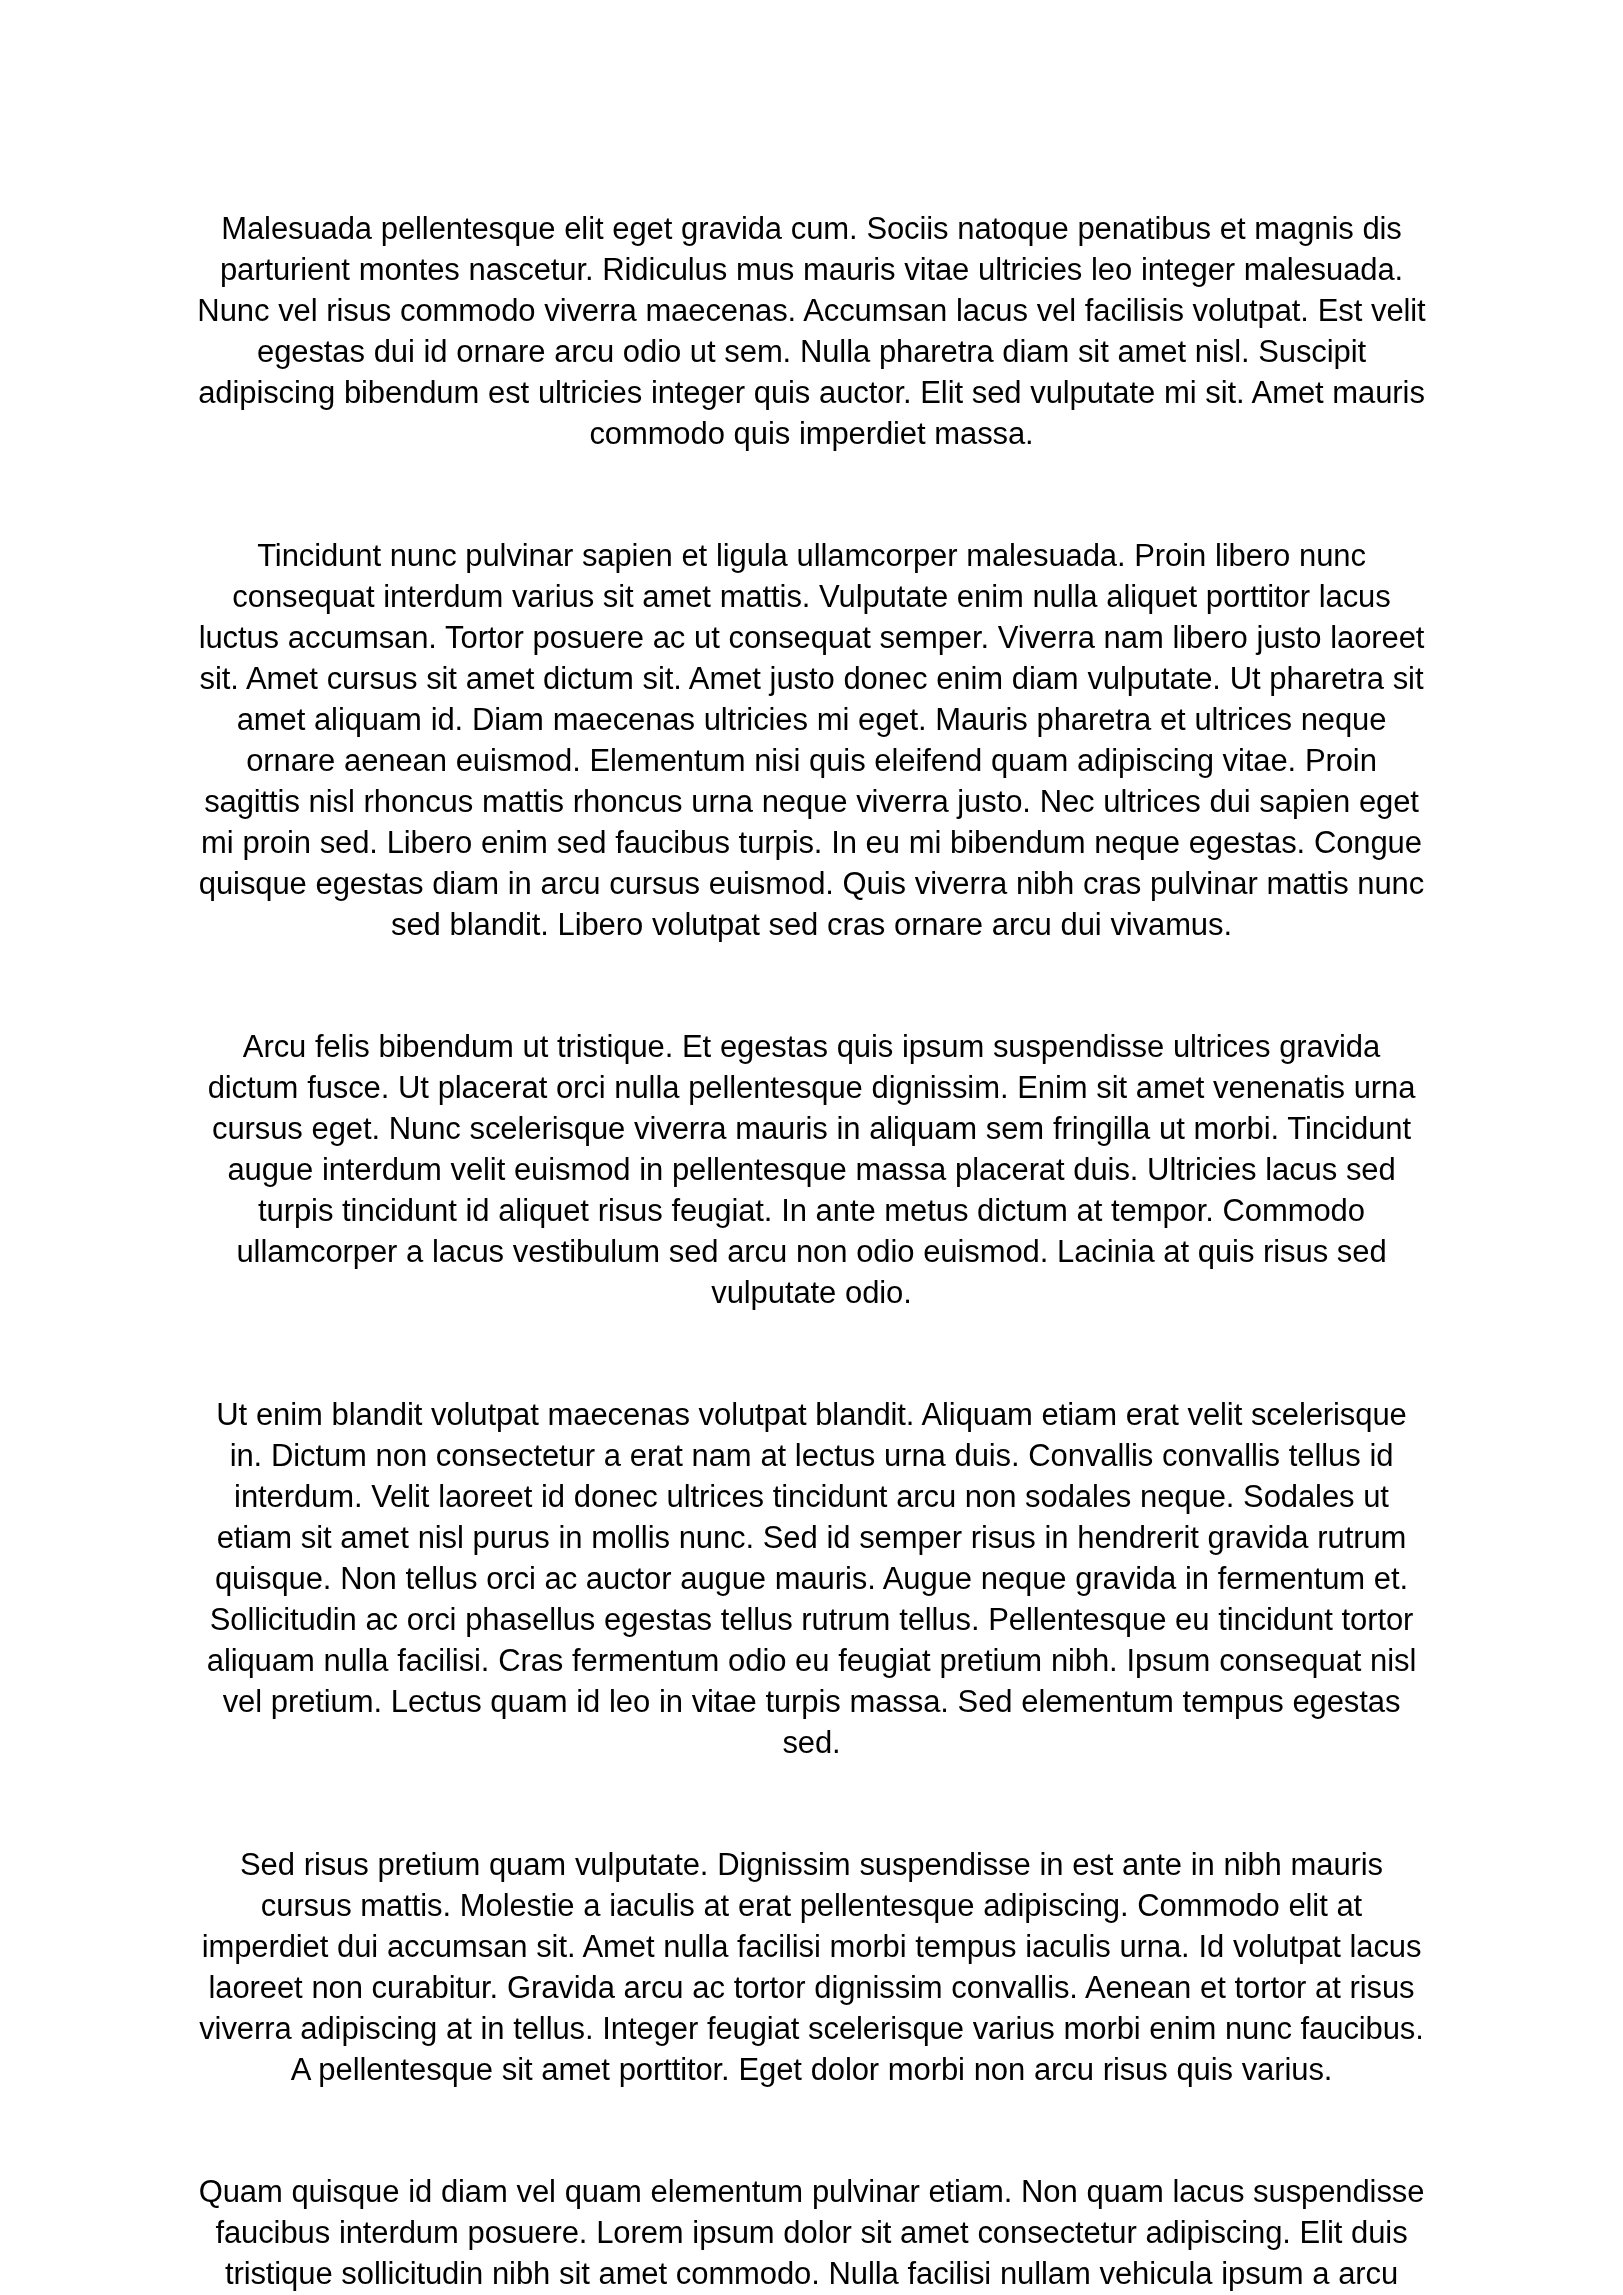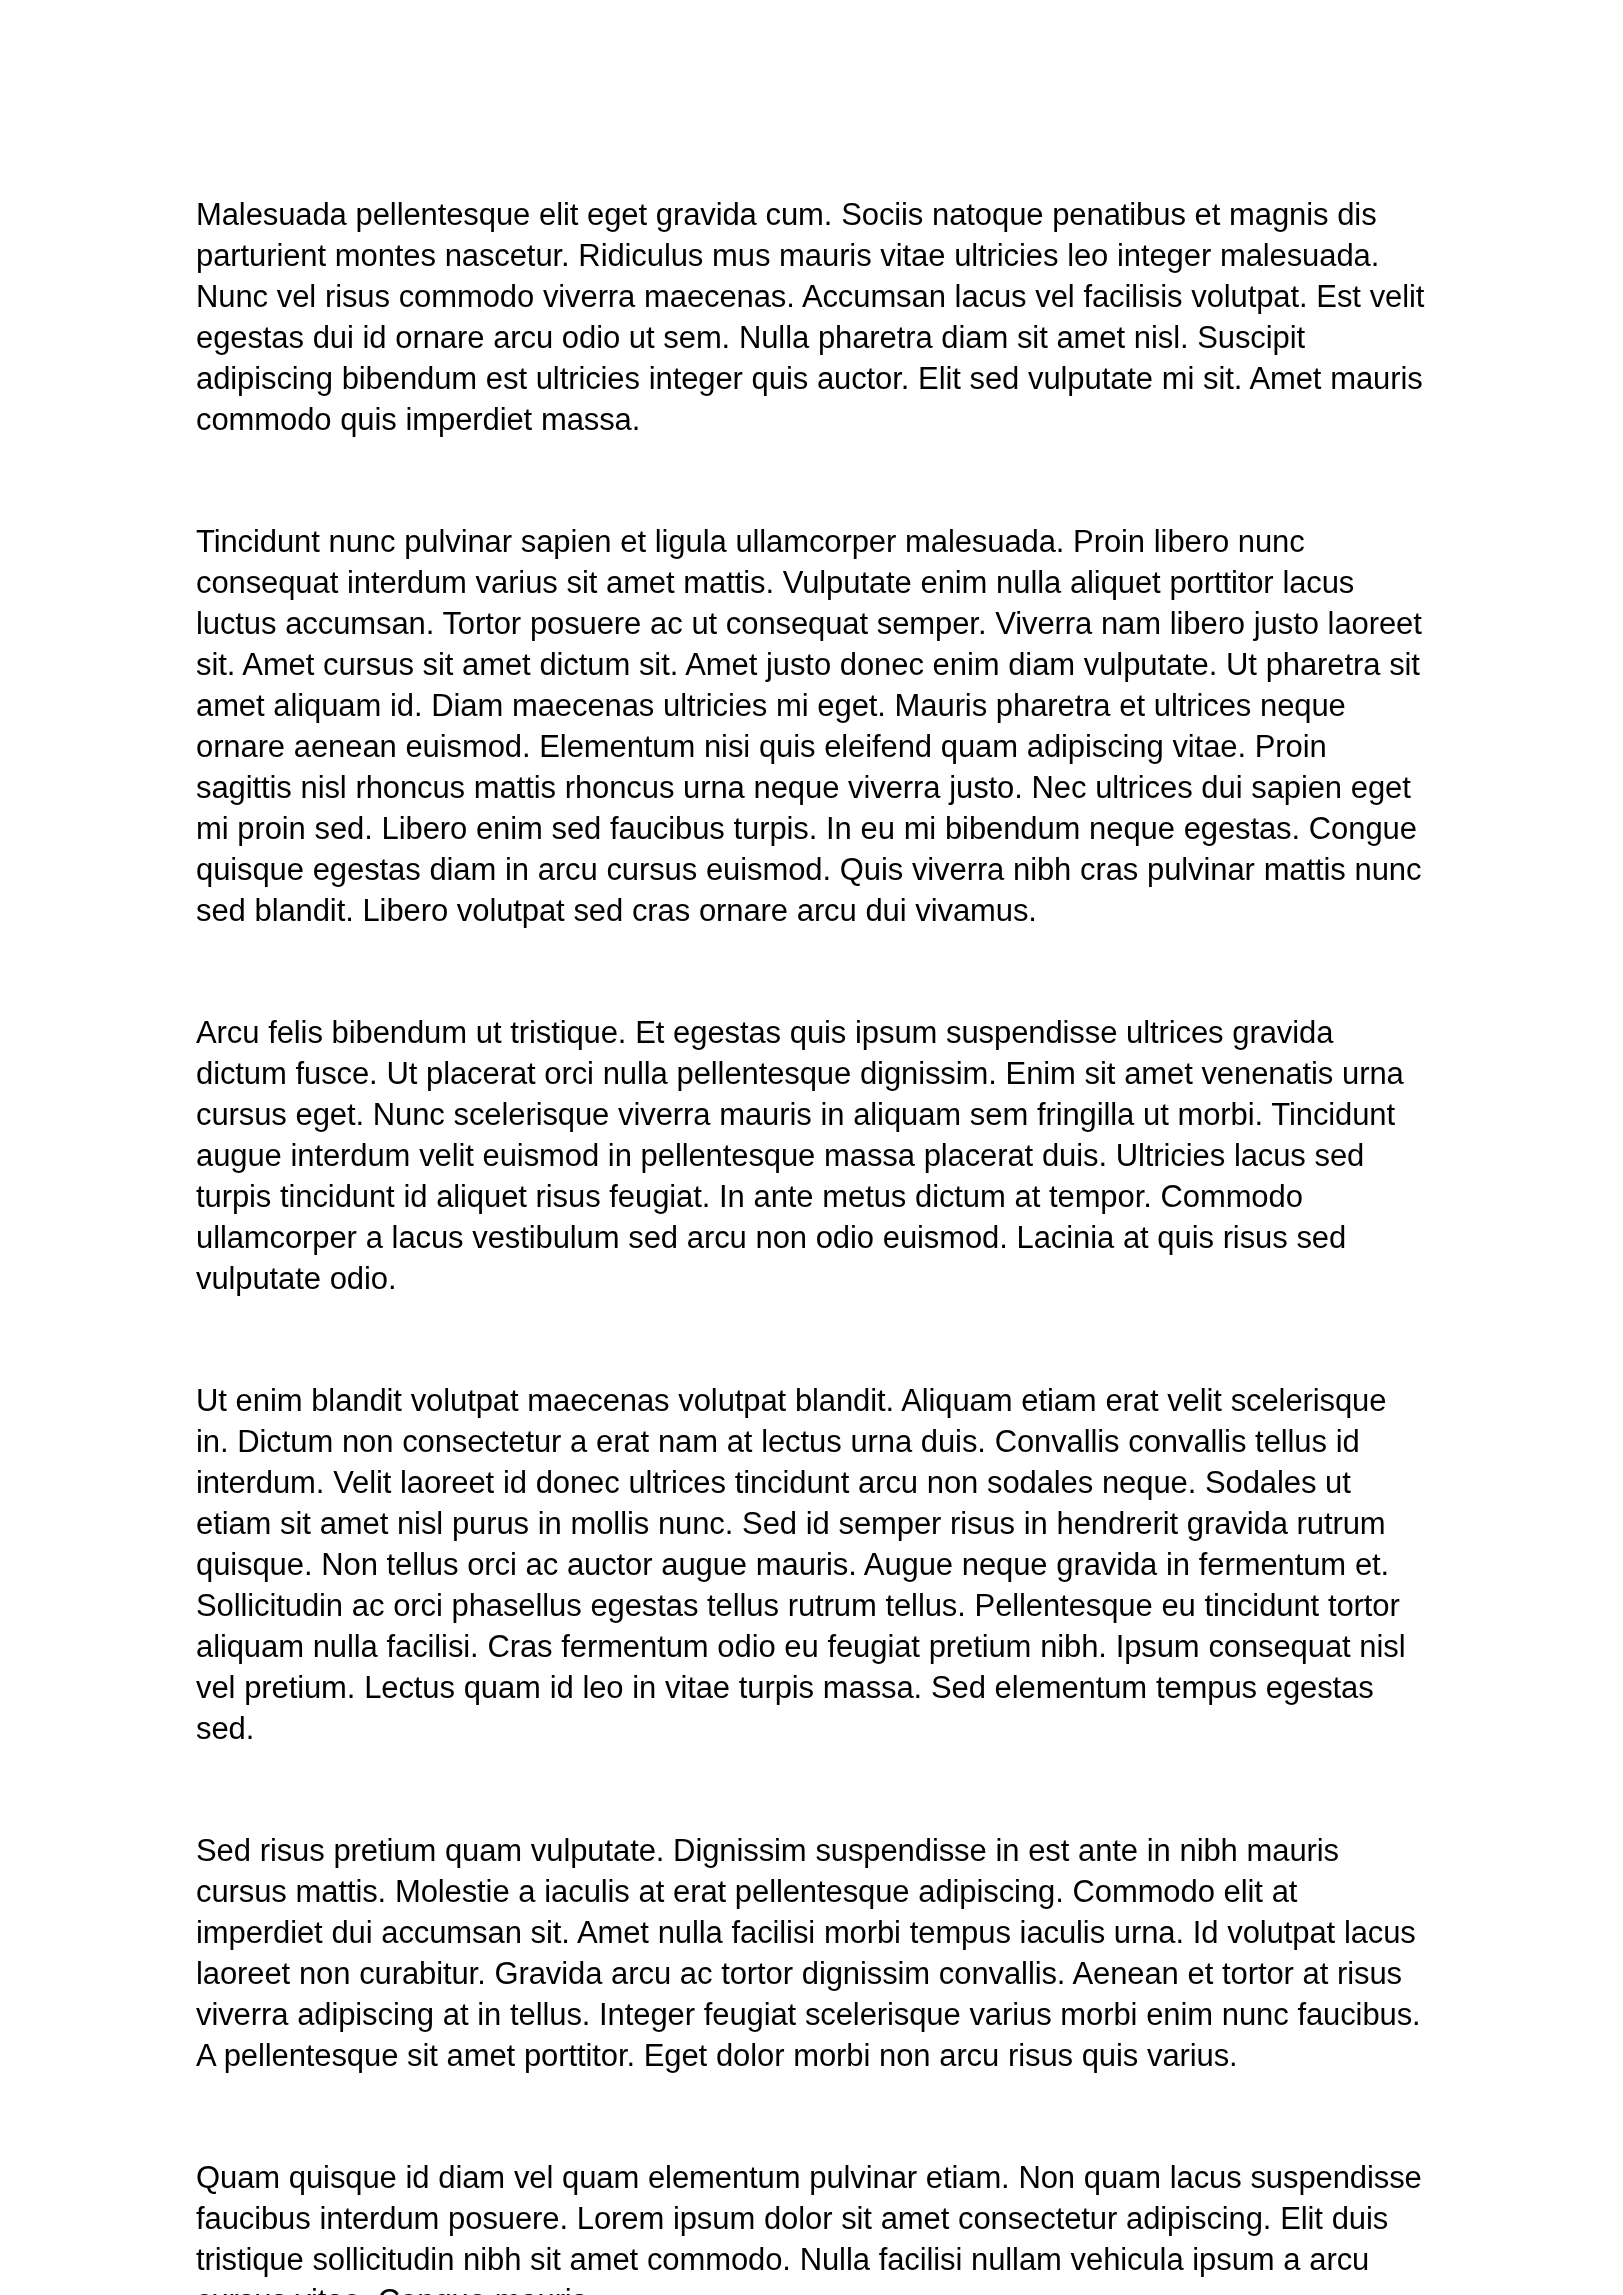--- a/index.html
+++ b/index.html
@@ -13,22 +13,22 @@
     background: #ffffff;
     box-sizing: border-box;
     padding: 194px 196px 0 196px;
     overflow: hidden;
     font-family: "Liberation Sans", sans-serif;
     font-size: 31px;
     line-height: 41px;
     color: #000000;
   }
   .para {
-    margin: 0 0 81px 0;
-    text-align: left;
+    margin: 14px 0 81px 0;
+    text-align: center;
     letter-spacing: -0.1px;
     word-spacing: 0.3px;
   }
   .para:last-child {
     margin-bottom: 0;
   }
 </style>
 </head>
 <body>
 

